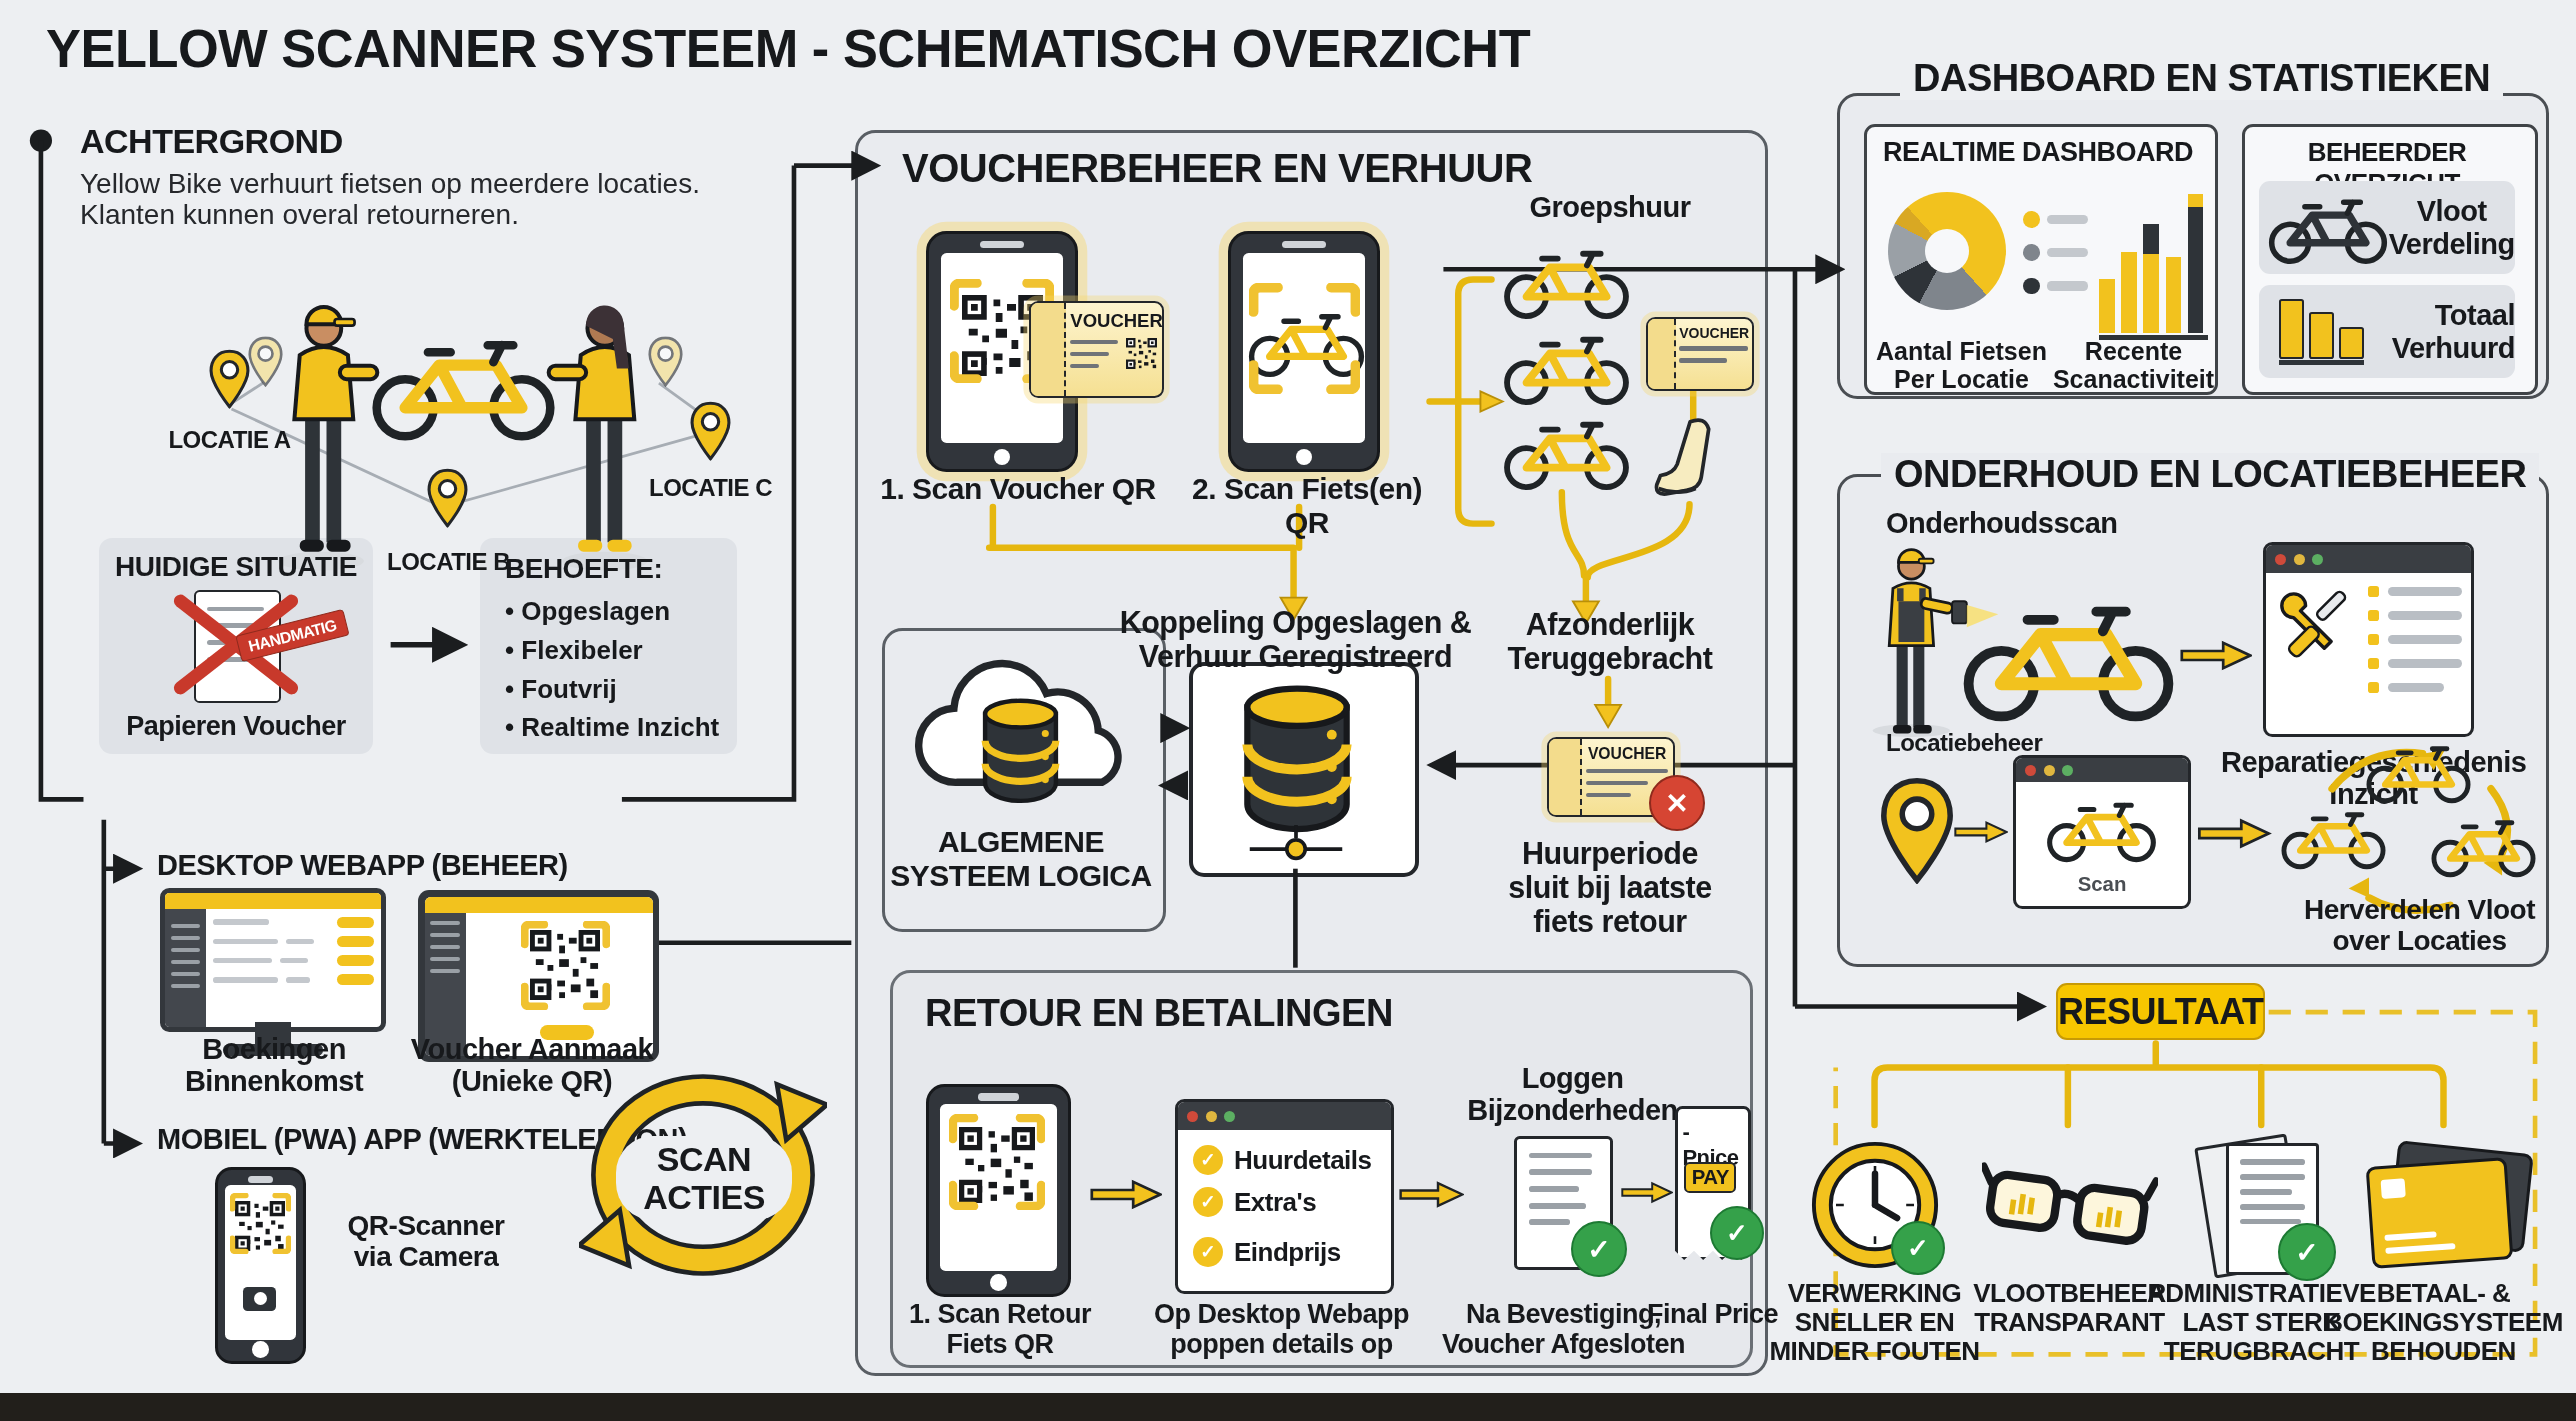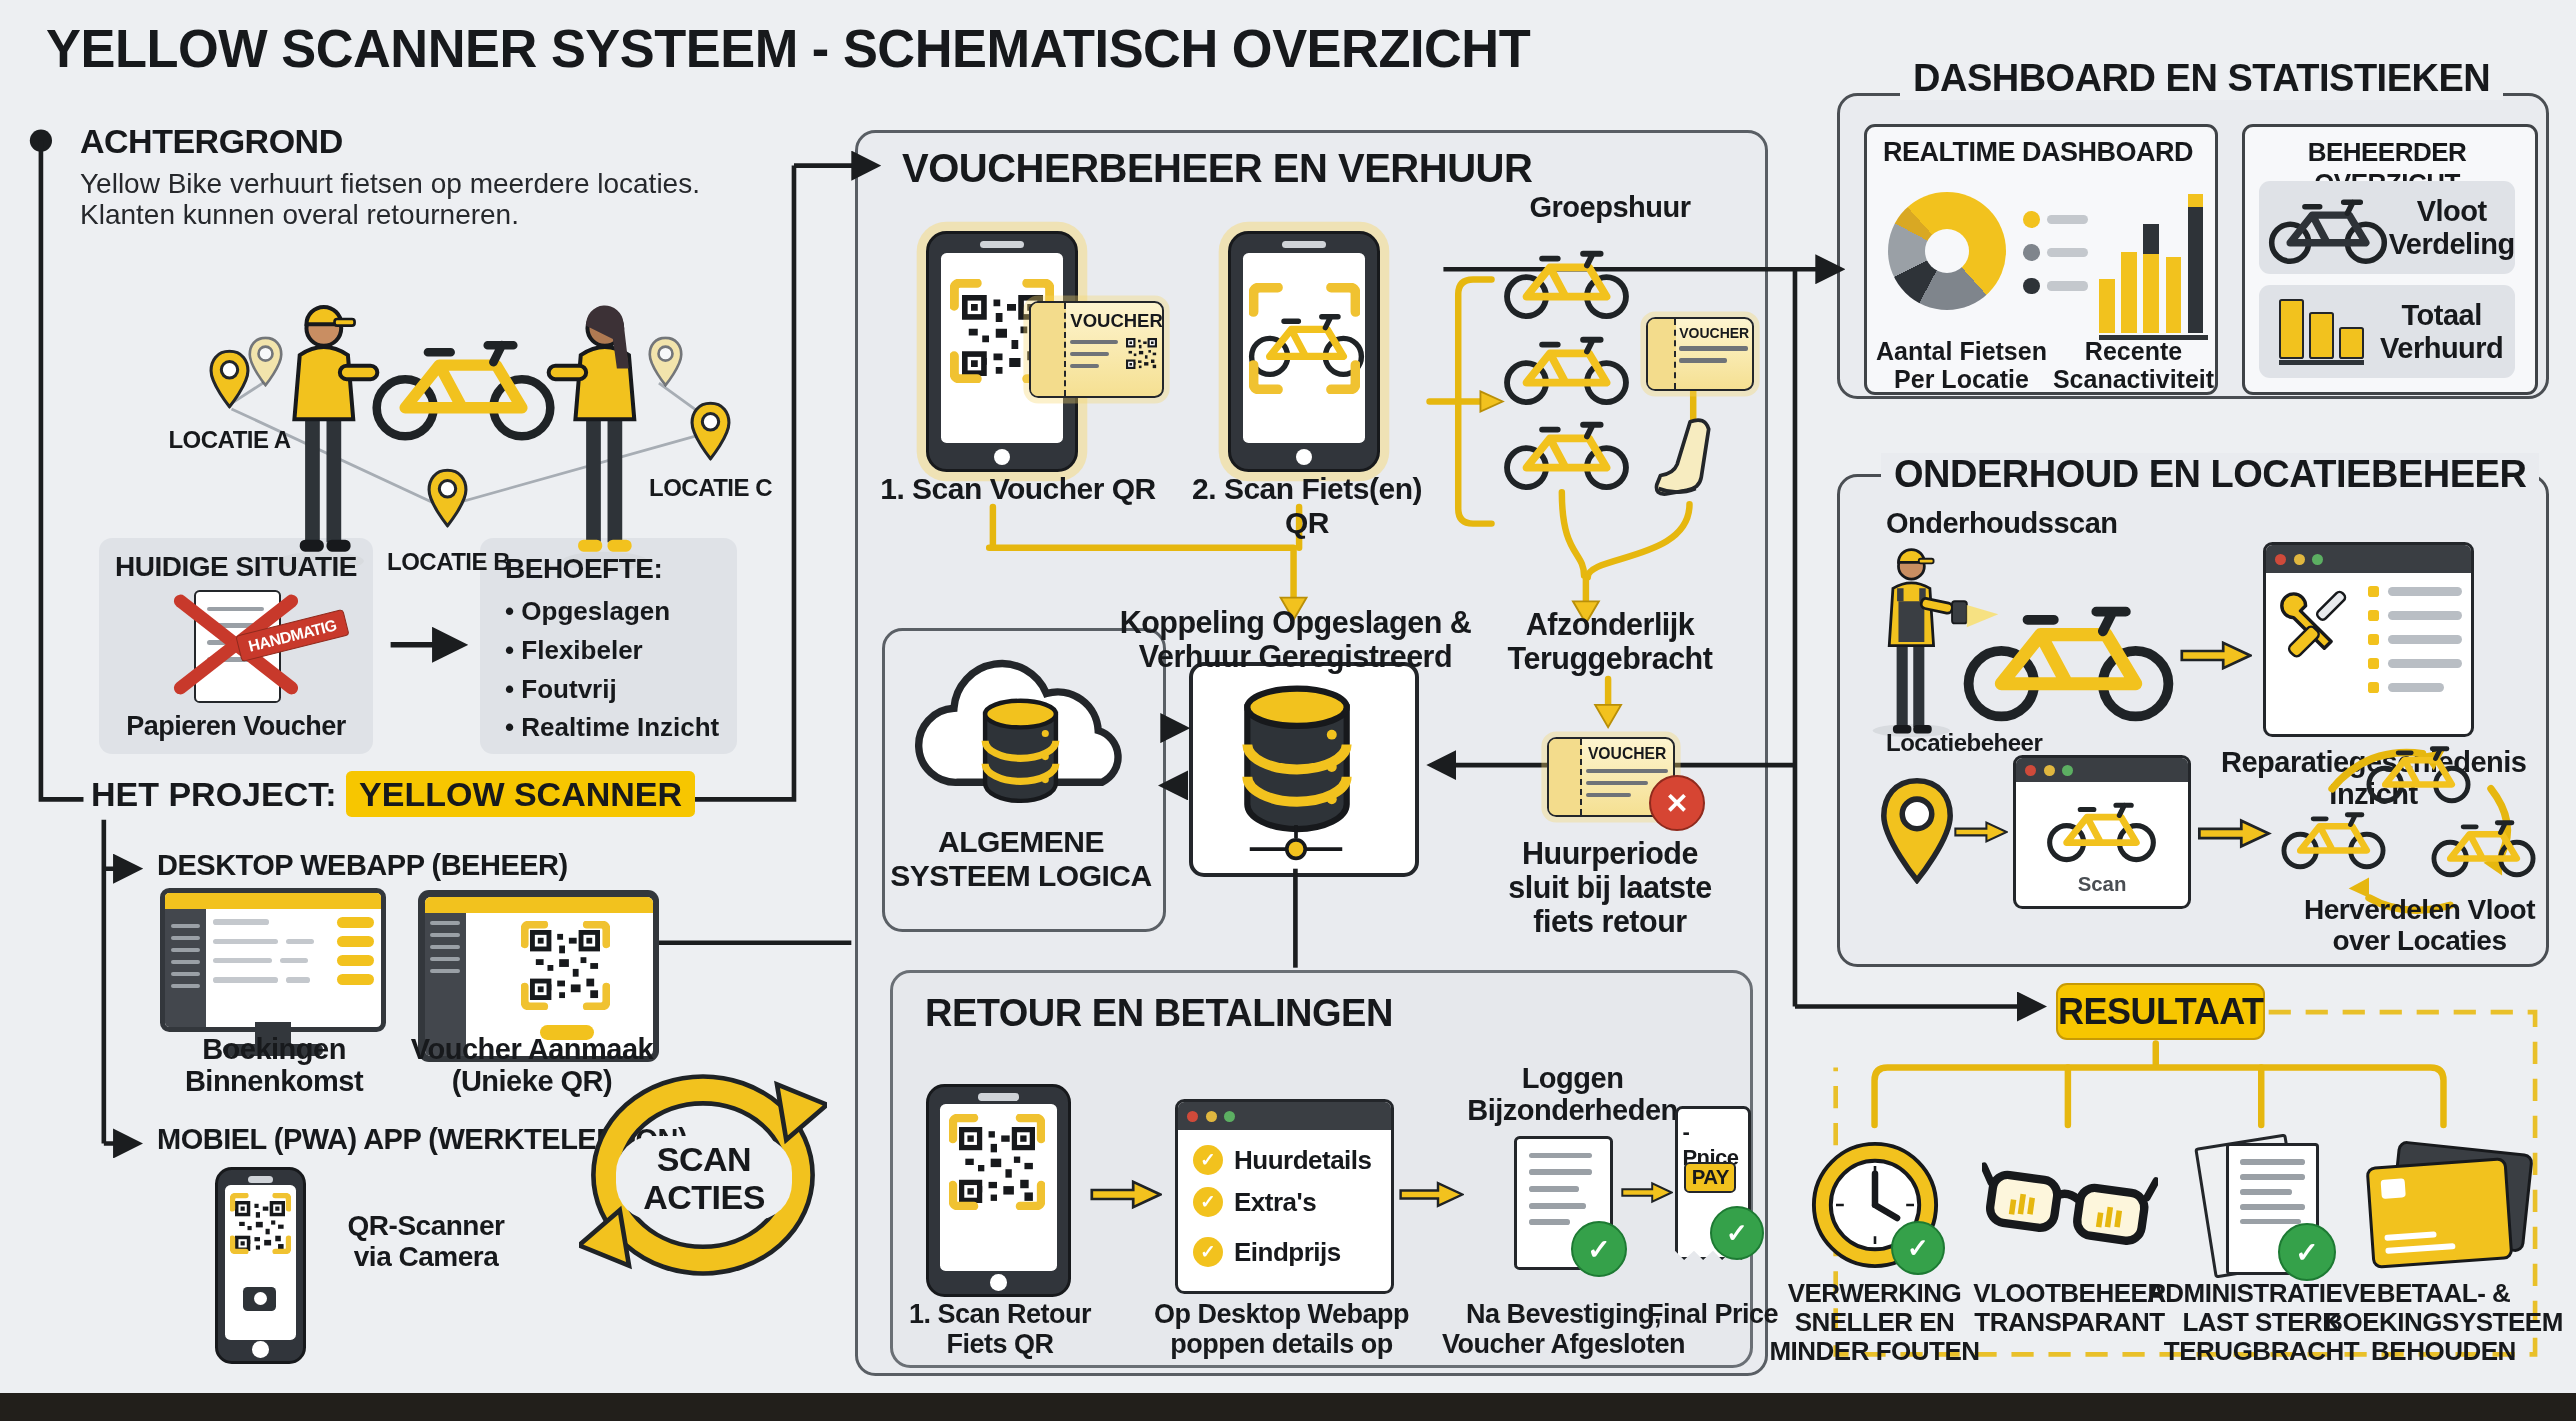--- a/index.html
+++ b/index.html
@@ -261,24 +261,20 @@
   </div>
   <div class="abs b8" style="left:237px;top:622px;background:#c8392b;color:#fff;font-size:15.7px;padding:3.7px 9.3px;border-radius:3.7px;border:1.9px solid #8f2a1d;transform:rotate(-14deg);">HANDMATIG</div>
   <div class="abs b8 ctr" style="left:99px;top:711px;width:274px;font-size:27px;">Papieren Voucher</div>
 
   <div class="abs b8" style="left:505px;top:553px;font-size:28px;">BEHOEFTE:</div>
   <div class="abs b7" style="left:505px;top:596px;font-size:26px;">• Opgeslagen</div>
   <div class="abs b7" style="left:505px;top:635px;font-size:26px;">• Flexibeler</div>
   <div class="abs b7" style="left:505px;top:674px;font-size:26px;">• Foutvrij</div>
   <div class="abs b7" style="left:505px;top:712px;font-size:26px;">• Realtime Inzicht</div>
 
-  <div class="abs" style="left:91px;top:775px;font-size:34px;font-weight:800;">
-    <span>HET PROJECT:</span>
-    <span style="background:#f7c600;padding:3.7px 13px;border-radius:5.6px;">YELLOW SCANNER</span>
-  </div>
   <div class="abs b8" style="left:157px;top:849px;font-size:29px;">DESKTOP WEBAPP (BEHEER)</div>
 
   <div class="mon" style="left:160px;top:888px;width:226px;height:181px;">
     <div class="mscr">
         <div class="ybar"></div>
       <div class="mbody">
         <div class="mside">
             <div class="sline"></div>
             <div class="sline"></div>
             <div class="sline"></div>
@@ -601,21 +597,21 @@
   </div>
   <div class="pill" style="left:2259px;top:285px;width:256px;height:93px;">
     <div style="margin-left:20.4px;width:89px;height:67px;position:relative;">
       <div style="position:absolute;bottom:5.6px;display:flex;align-items:flex-end;gap:5.6px;">
         <div class="vbar" style="height:56px;"></div>
           <div class="vbar" style="height:43px;"></div>
           <div class="vbar" style="height:28px;"></div>
       </div>
       <div style="position:absolute;bottom:0;width:85px;height:4.6px;background:#2e3338;"></div>
     </div>
-    <div class="b8 ctr pre lh" style="flex:1;font-size:29px;">Totaal
+    <div class="b8 ctr pre lh" style="flex:1;font-size:29px;text-align:right;">Totaal
 Verhuurd</div>
   </div>
 
   <div class="abs b8" style="left:1881px;top:453px;font-size:38px;background:#e9ebef;padding:0 13px;">ONDERHOUD EN LOCATIEBEHEER</div>
   <div class="abs b8" style="left:1886px;top:507px;font-size:29px;">Onderhoudsscan</div>
 
   <svg class="abs" style="left:1865px;top:544px;" width="139" height="194" viewBox="0 0 150 210">
     <ellipse cx="50" cy="202" rx="42" ry="7" fill="#d8dbdf"></ellipse>
     <rect x="34" y="106" width="12" height="92" fill="#2e3338"></rect>
       <rect x="52" y="106" width="12" height="92" fill="#2e3338"></rect>

